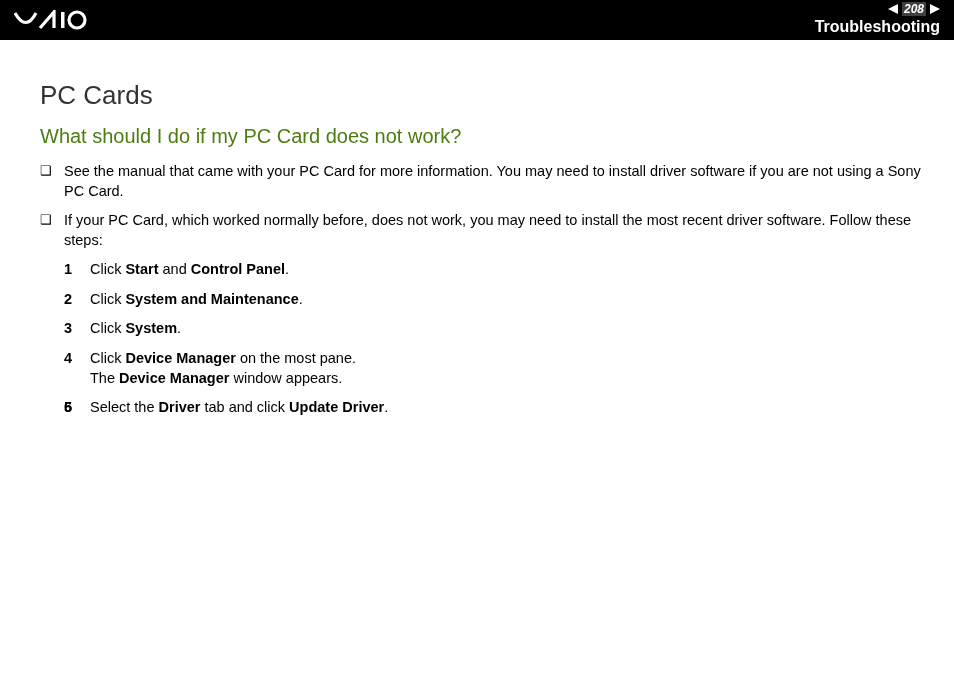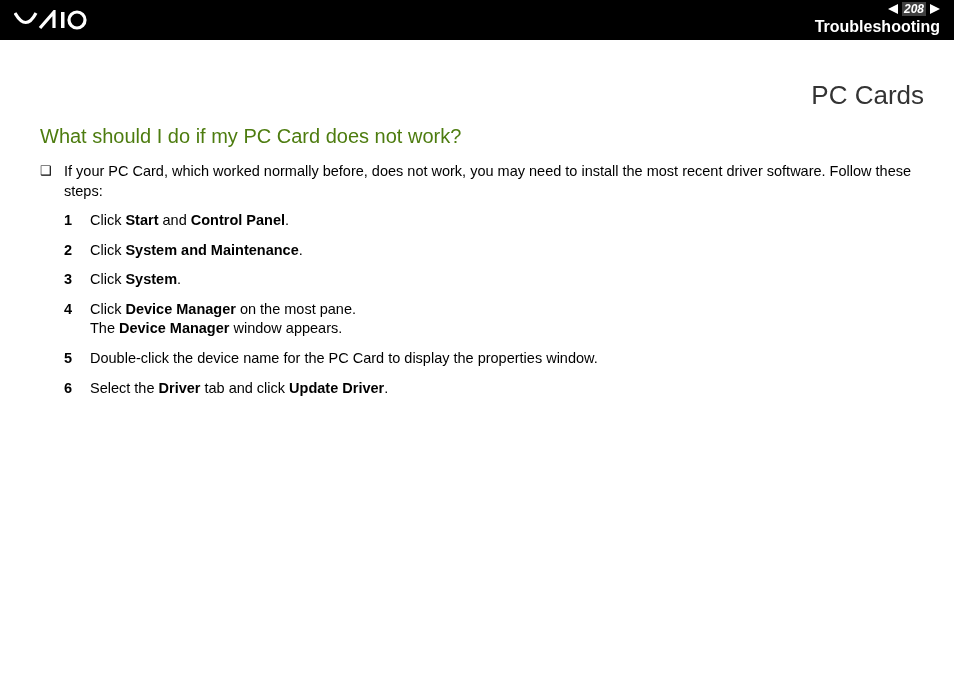--- a/index.html
+++ b/index.html
@@ -61,21 +61,20 @@
     margin-top: 2px;
   }
   .content {
     padding: 40px 30px 0 40px;
   }
   h1 {
     font-size: 26px;
     font-weight: normal;
     color: #333;
     margin-bottom: 14px;
-    text-align: right;
   }
   h2 {
     font-size: 20px;
     font-weight: normal;
     color: #4d7c0f;
     margin-bottom: 14px;
   }
   .bullet-list {
     list-style: none;
     padding-left: 24px;
@@ -135,24 +134,27 @@
     <div class="section-label">Troubleshooting</div>
   </div>
 </div>
 
 <div class="content">
   <h1>PC Cards</h1>
   <h2>What should I do if my PC Card does not work?</h2>
 
   <ul class="bullet-list">
     <li>
+      <span>See the manual that came with your PC Card for more information. You may need to install driver software if you are not using a Sony PC Card.</span>
+    </li>
+    <li>
       <span>If your PC Card, which worked normally before, does not work, you may need to install the most recent driver software. Follow these steps:</span>
       <ol class="num-list">
         <li><span class="num">1</span><span>Click </span><span class="b">Start</span><span> and </span><span class="b">Control Panel</span><span>.</span></li>
         <li><span class="num">2</span><span>Click </span><span class="b">System and Maintenance</span><span>.</span></li>
         <li><span class="num">3</span><span>Click </span><span class="b">System</span><span>.</span></li>
         <li><span class="num">4</span><span>Click </span><span class="b">Device Manager</span><span> on the most pane.</span><br><span>The </span><span class="b">Device Manager</span><span> window appears.</span></li>
-        <li><span class="num">5</span><span>Double-click the device name for the PC Card to display the properties window.</span></li>
+        <li><span class="num">5</span></li>
         <li><span class="num">6</span><span>Select the </span><span class="b">Driver</span><span> tab and click </span><span class="b">Update Driver</span><span>.</span></li>
       </ol>
     </li>
   </ul>
 </div>
 
 </body></html>

